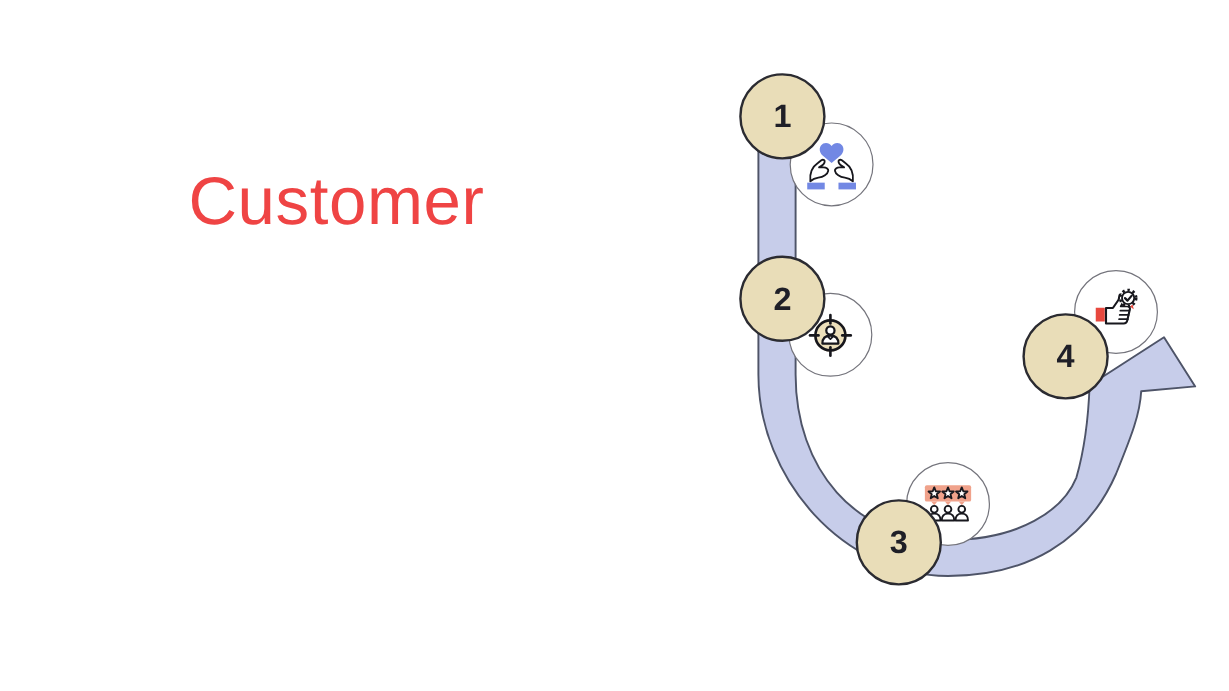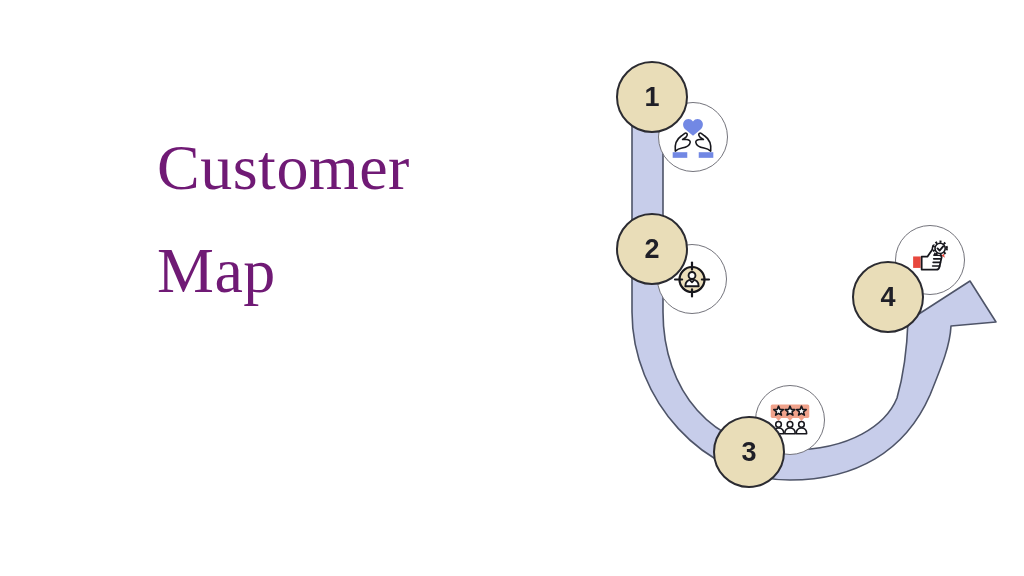--- a/index.html
+++ b/index.html
@@ -7,26 +7,25 @@
     position:relative;
     width:1024px;height:576px;
     background:#ffffff;
     overflow:hidden;
     font-family:"Liberation Sans", sans-serif;
   }
   
   .title{
     position:absolute;
     left:157px;top:116px;
-    font-size:64px;
+    font-size:56px;
     line-height:103px;
     font-weight:300;
-    color:#701a75;
+    color:#ef4444;
     letter-spacing:0.5px;
-    font-family:Liberation Serif, serif;
   }
   
   .arrow-svg{
     position:absolute;left:0;top:0;width:1024px;height:576px;
   }
   
   .bubble{
     position:absolute;
     width:70px;height:70px;
     box-sizing:border-box;
@@ -52,21 +51,20 @@
     color:#1f1f27;
   }
 </style>
 </head>
 <body>
 
 <div class="stage">
 
   <div class="title">
     <div>Customer</div>
-    <div>Map</div>
   </div>
 
   <svg class="arrow-svg" viewBox="0 0 1024 576" aria-hidden="true">
     <path d="M632 90 L632 312
          C632 399 703 480 790 480
          C855 480 905 452 930 395
          C943 363 950 345 951 326
          L996 322 L970 281 L908 321
          C907 349 903 377 897 398
          C886 425 850 450 790 450

